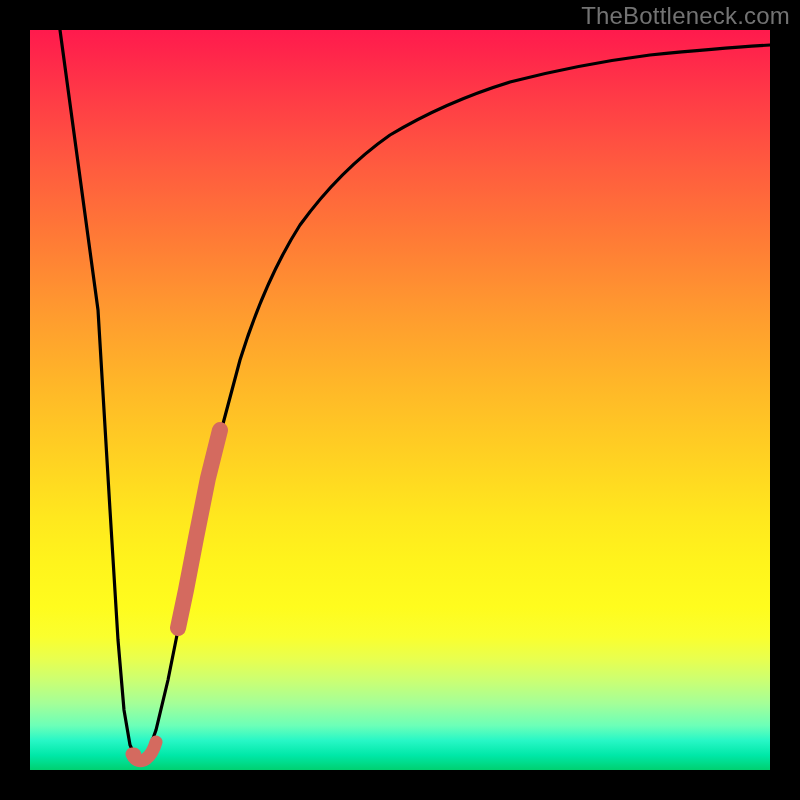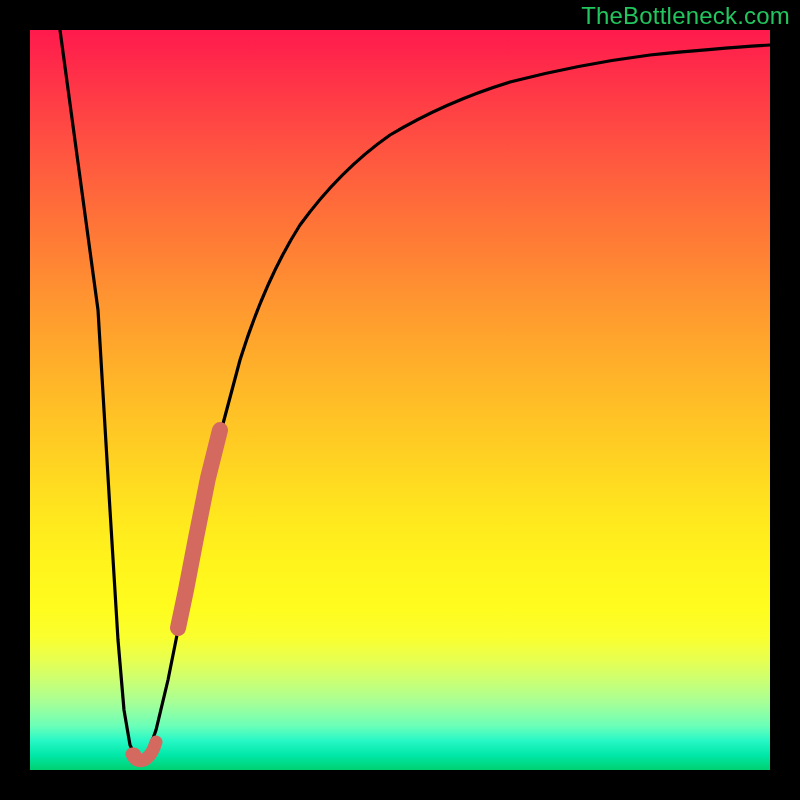--- a/index.html
+++ b/index.html
@@ -43,21 +43,21 @@
       #6cffb8 94%,
       #28f7c6 96%,
       #00e8a8 98%,
       #00d070 100%
     );
   }
   .watermark {
     position: absolute;
     top: 2px;
     right: 10px;
-    color: #22c55e;
+    color: #737373;
     font-size: 24px;
     font-weight: 500;
     letter-spacing: 0.2px;
     user-select: none;
   }
   svg.curve {
     position: absolute;
     left: 0;
     top: 0;
     width: 740px;

